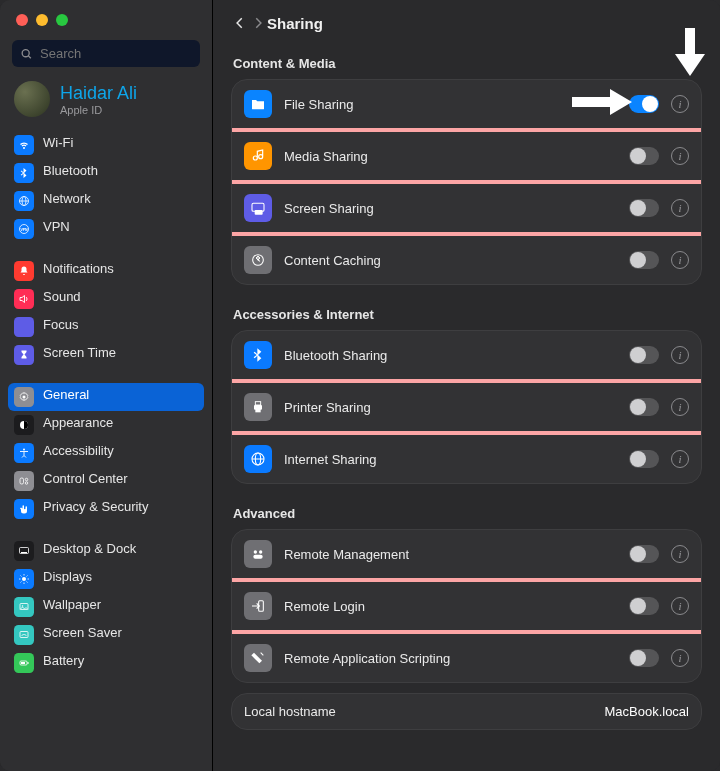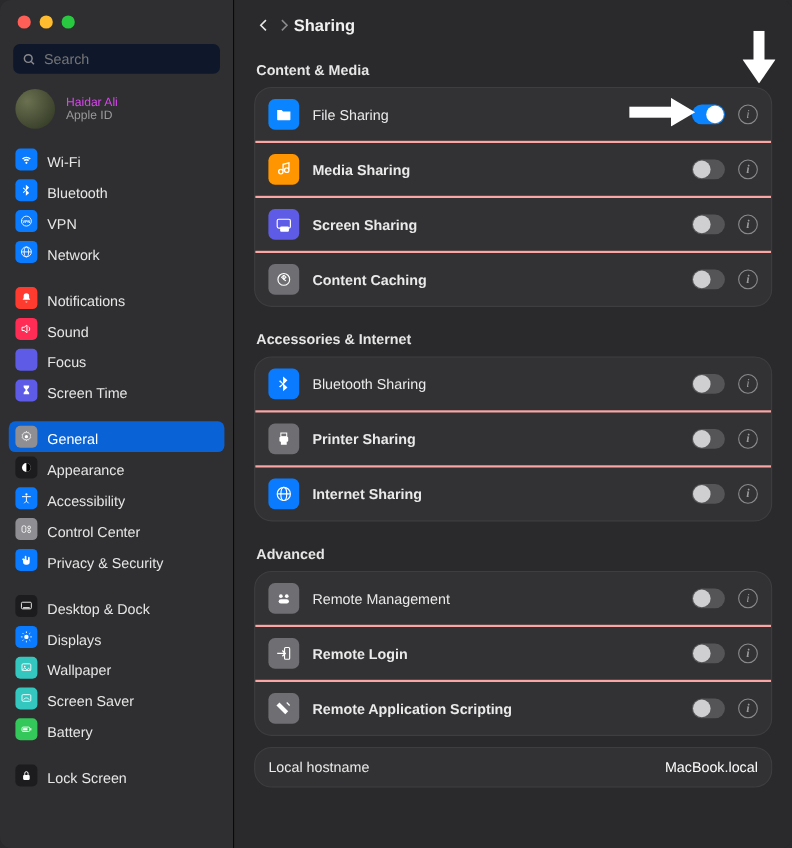--- a/index.html
+++ b/index.html
@@ -62,27 +62,27 @@
   .account {
     display: flex;
     align-items: center;
     gap: 10px;
     padding: 4px 12px 12px 14px;
   }
   .avatar {
     width: 36px; height: 36px; border-radius: 50%;
     background: radial-gradient(circle at 30% 30%, #6a7050, #2c3320);
   }
-  .account-name { font-size: 11px; color: #d946ef; }
+  .account-name { font-size: 18px; color: #0ea5e9; }
   .account-sub { font-size: 11px; color: #9a9a9d; }
   .side-list { padding: 2px 8px 12px 8px; }
   .side-group { margin-bottom: 14px; }
   .side-item {
     display: flex;
-    align-items: flex-end;
+    align-items: flex-start;
     gap: 9px;
     padding: 4px 6px;
     border-radius: 6px;
     color: #e6e6e6;
     font-size: 13px;
     cursor: default;
   }
   .side-item.selected {
     background: #0a63d6;
     color: #fff;
@@ -127,21 +127,21 @@
     border: 1px solid #3e3e40;
     border-radius: 16px;
     overflow: hidden;
   }
   .row {
     display: flex;
     align-items: center;
     gap: 12px;
     padding: 10px 12px;
   }
-  .row + .row { border-top: 2px solid #fca5a5; font-weight: bold; }
+  .row + .row { border-top: 4px solid #fca5a5; }
   .row-ico {
     width: 28px; height: 28px; border-radius: 6px;
     display:flex; align-items:center; justify-content:center;
     flex:0 0 28px;
   }
   .row-ico svg { width:16px; height:16px; fill:#fff; }
   .row-label { flex:1; font-size:13px; color:#eaeaea; }
   .row-value { font-size:13px; color:#ffffff; }
   .toggle {
     width: 30px; height: 18px; border-radius: 9px;
@@ -208,34 +208,34 @@
               <svg viewBox="0 0 24 24">
                 <path d="M11 2l6 5-5 5 5 5-6 5V13l-4 4-1.5-1.5L10 12 5.5 8.5 7 7l4 4z"></path>
               </svg>
             </div>
             <span>Bluetooth</span>
           </div>
           <div class="side-item">
             <div class="side-ico" style="background: rgb(10, 122, 255);">
               <svg viewBox="0 0 24 24">
                 <circle cx="12" cy="12" r="9" fill="none" stroke="#fff" stroke-width="1.6"></circle>
-                <text x="12" y="15" text-anchor="middle" font-size="7" fill="#fff" font-weight="700">VPN</text>
-              </svg>
-            </div>
-            <span>VPN</span>
-          </div>
-          <div class="side-item">
-            <div class="side-ico" style="background: rgb(10, 122, 255);">
-              <svg viewBox="0 0 24 24">
-                <circle cx="12" cy="12" r="9" fill="none" stroke="#fff" stroke-width="1.6"></circle>
                 <ellipse cx="12" cy="12" rx="4" ry="9" fill="none" stroke="#fff" stroke-width="1.6"></ellipse>
                 <line x1="3" y1="12" x2="21" y2="12" stroke="#fff" stroke-width="1.6"></line>
               </svg>
             </div>
             <span>Network</span>
+          </div>
+          <div class="side-item">
+            <div class="side-ico" style="background: rgb(10, 122, 255);">
+              <svg viewBox="0 0 24 24">
+                <circle cx="12" cy="12" r="9" fill="none" stroke="#fff" stroke-width="1.6"></circle>
+                <text x="12" y="15" text-anchor="middle" font-size="7" fill="#fff" font-weight="700">VPN</text>
+              </svg>
+            </div>
+            <span>VPN</span>
           </div>
         </div>
         <div class="side-group">
           <div class="side-item">
             <div class="side-ico" style="background: rgb(255, 59, 48);">
               <svg viewBox="0 0 24 24">
                 <path d="M12 3a5 5 0 015 5v4l2 3H5l2-3V8a5 5 0 015-5zm-2 15h4a2 2 0 01-4 0z"></path>
               </svg>
             </div>
             <span>Notifications</span>
@@ -352,31 +352,20 @@
           </div>
           <div class="side-item">
             <div class="side-ico" style="background: rgb(52, 199, 89);">
               <svg viewBox="0 0 24 24">
                 <rect x="4" y="8" width="14" height="8" rx="2" fill="none" stroke="#fff" stroke-width="1.6"></rect>
                 <rect x="19" y="10" width="2" height="4"></rect>
                 <rect x="6" y="10" width="8" height="4"></rect>
               </svg>
             </div>
             <span>Battery</span>
-          </div>
-        </div>
-        <div class="side-group">
-          <div class="side-item">
-            <div class="side-ico" style="background: rgb(28, 28, 30);">
-              <svg viewBox="0 0 24 24">
-                <rect x="6" y="11" width="12" height="9" rx="2"></rect>
-                <path d="M9 11V8a3 3 0 016 0v3" fill="none" stroke="#fff" stroke-width="1.8"></path>
-              </svg>
-            </div>
-            <span>Lock Screen</span>
           </div>
         </div>
       </div>
   </div>
 
   <div class="main">
     <div class="main-header">
       <div class="nav-arrow enabled">
         <svg viewBox="0 0 24 24" width="14" height="14" fill="none" stroke="currentColor" stroke-width="2.5">
             <polyline points="15 4 7 12 15 20"></polyline>

